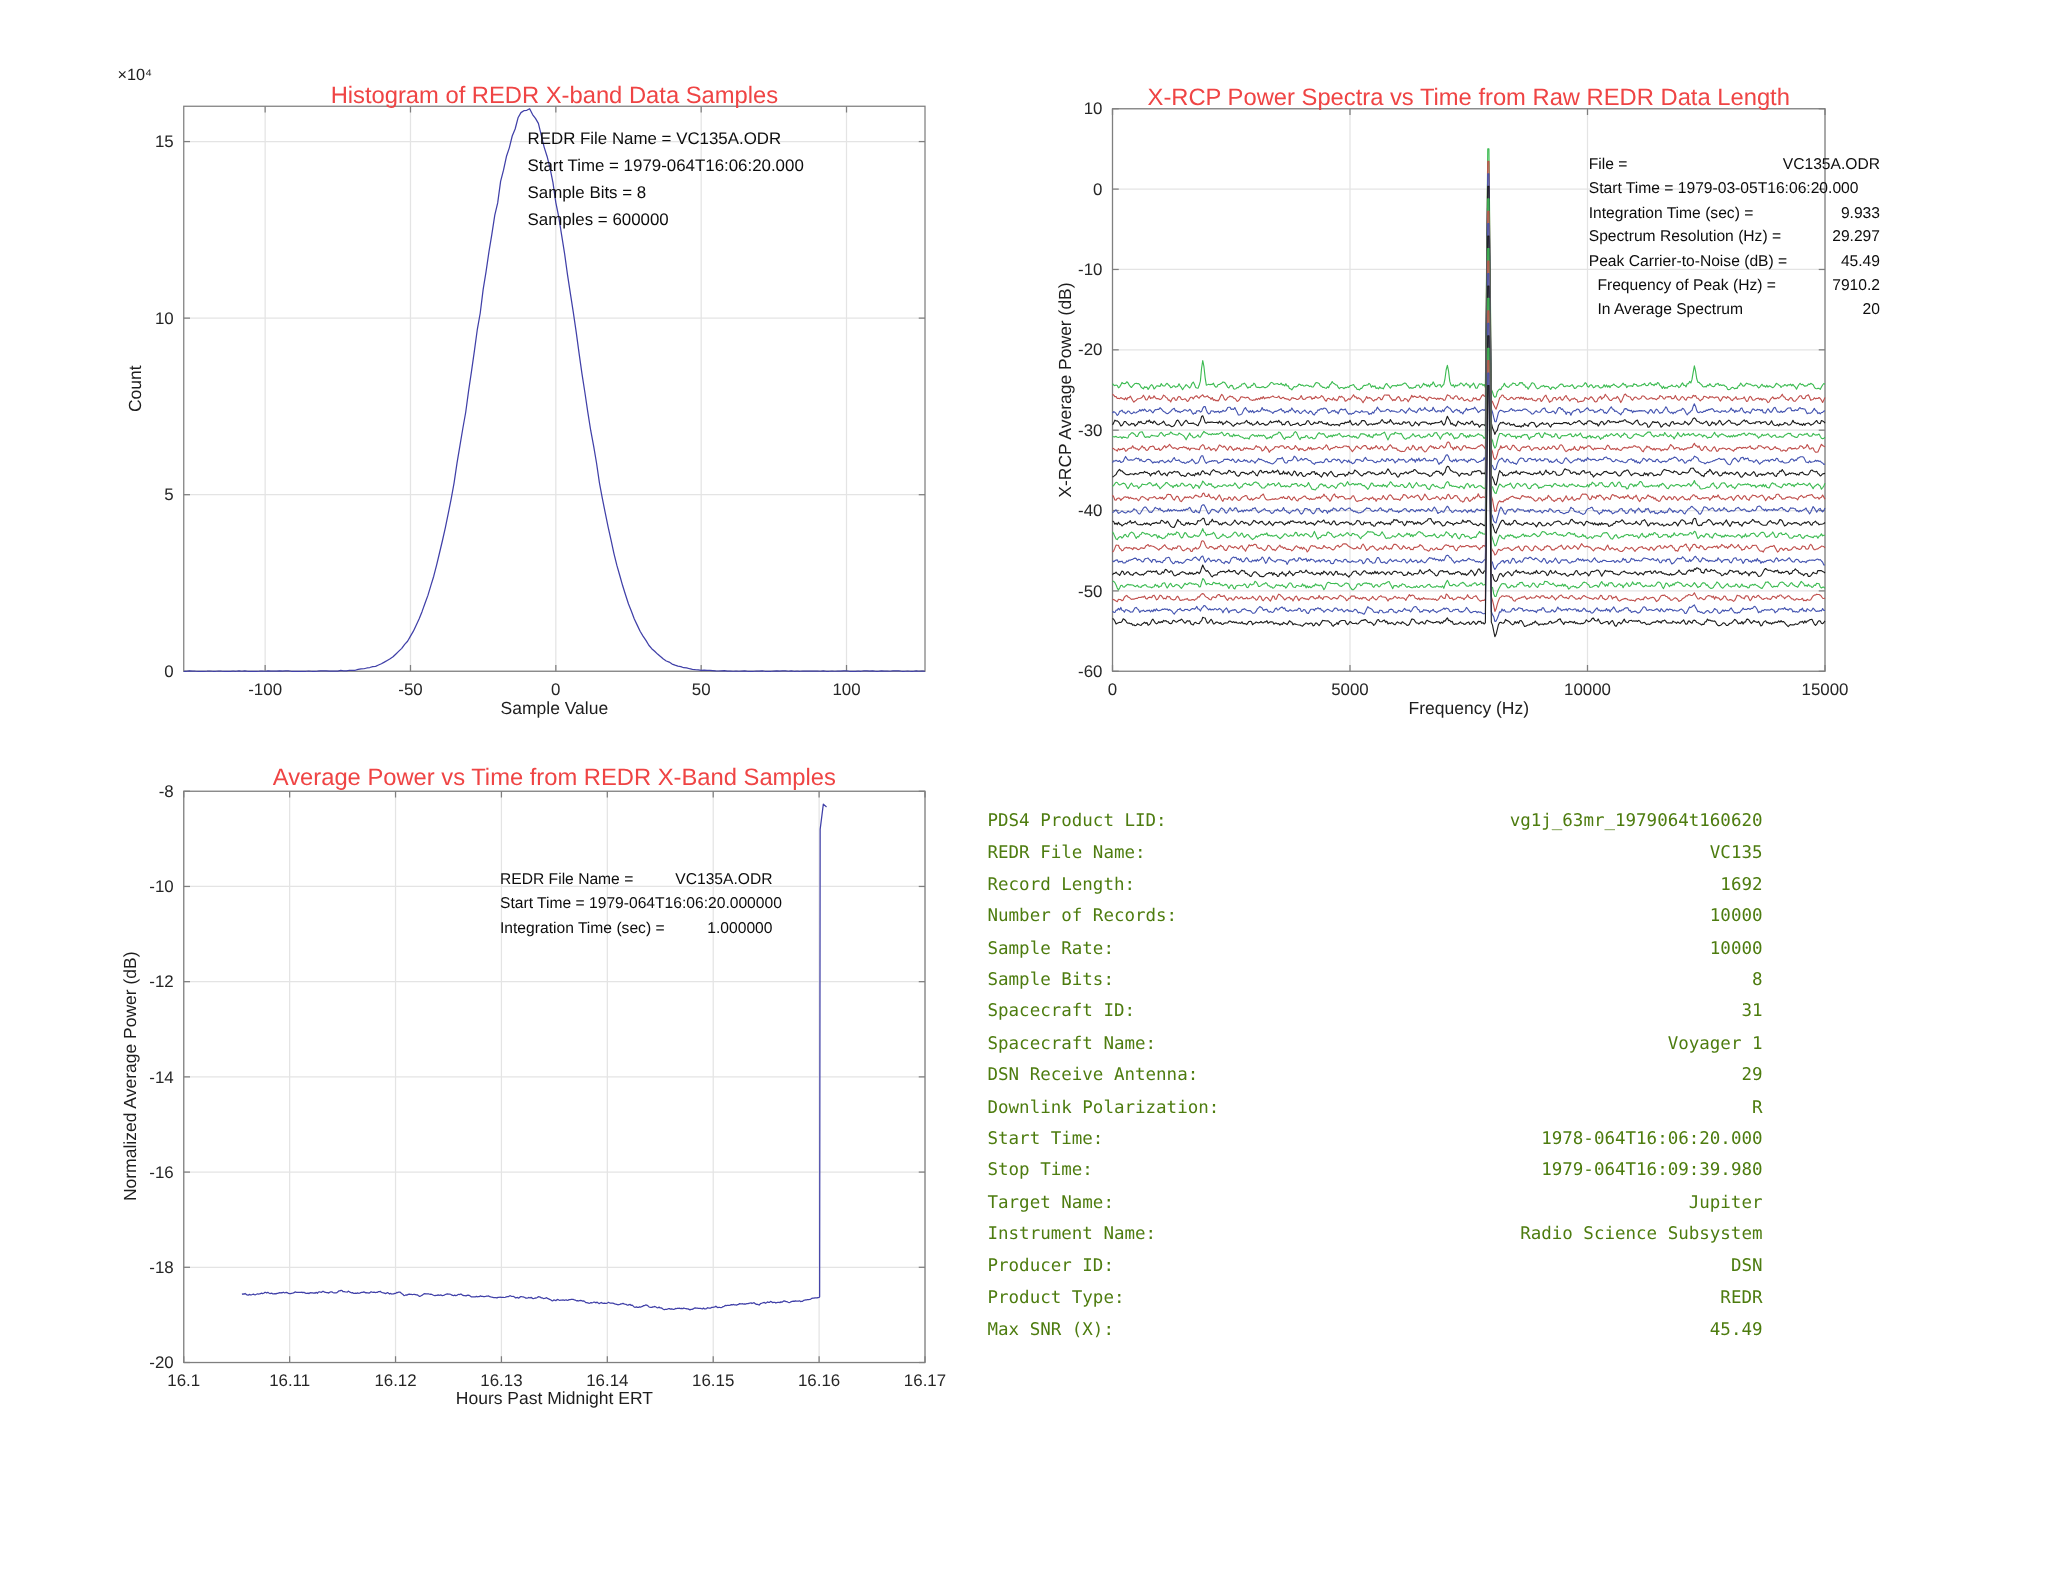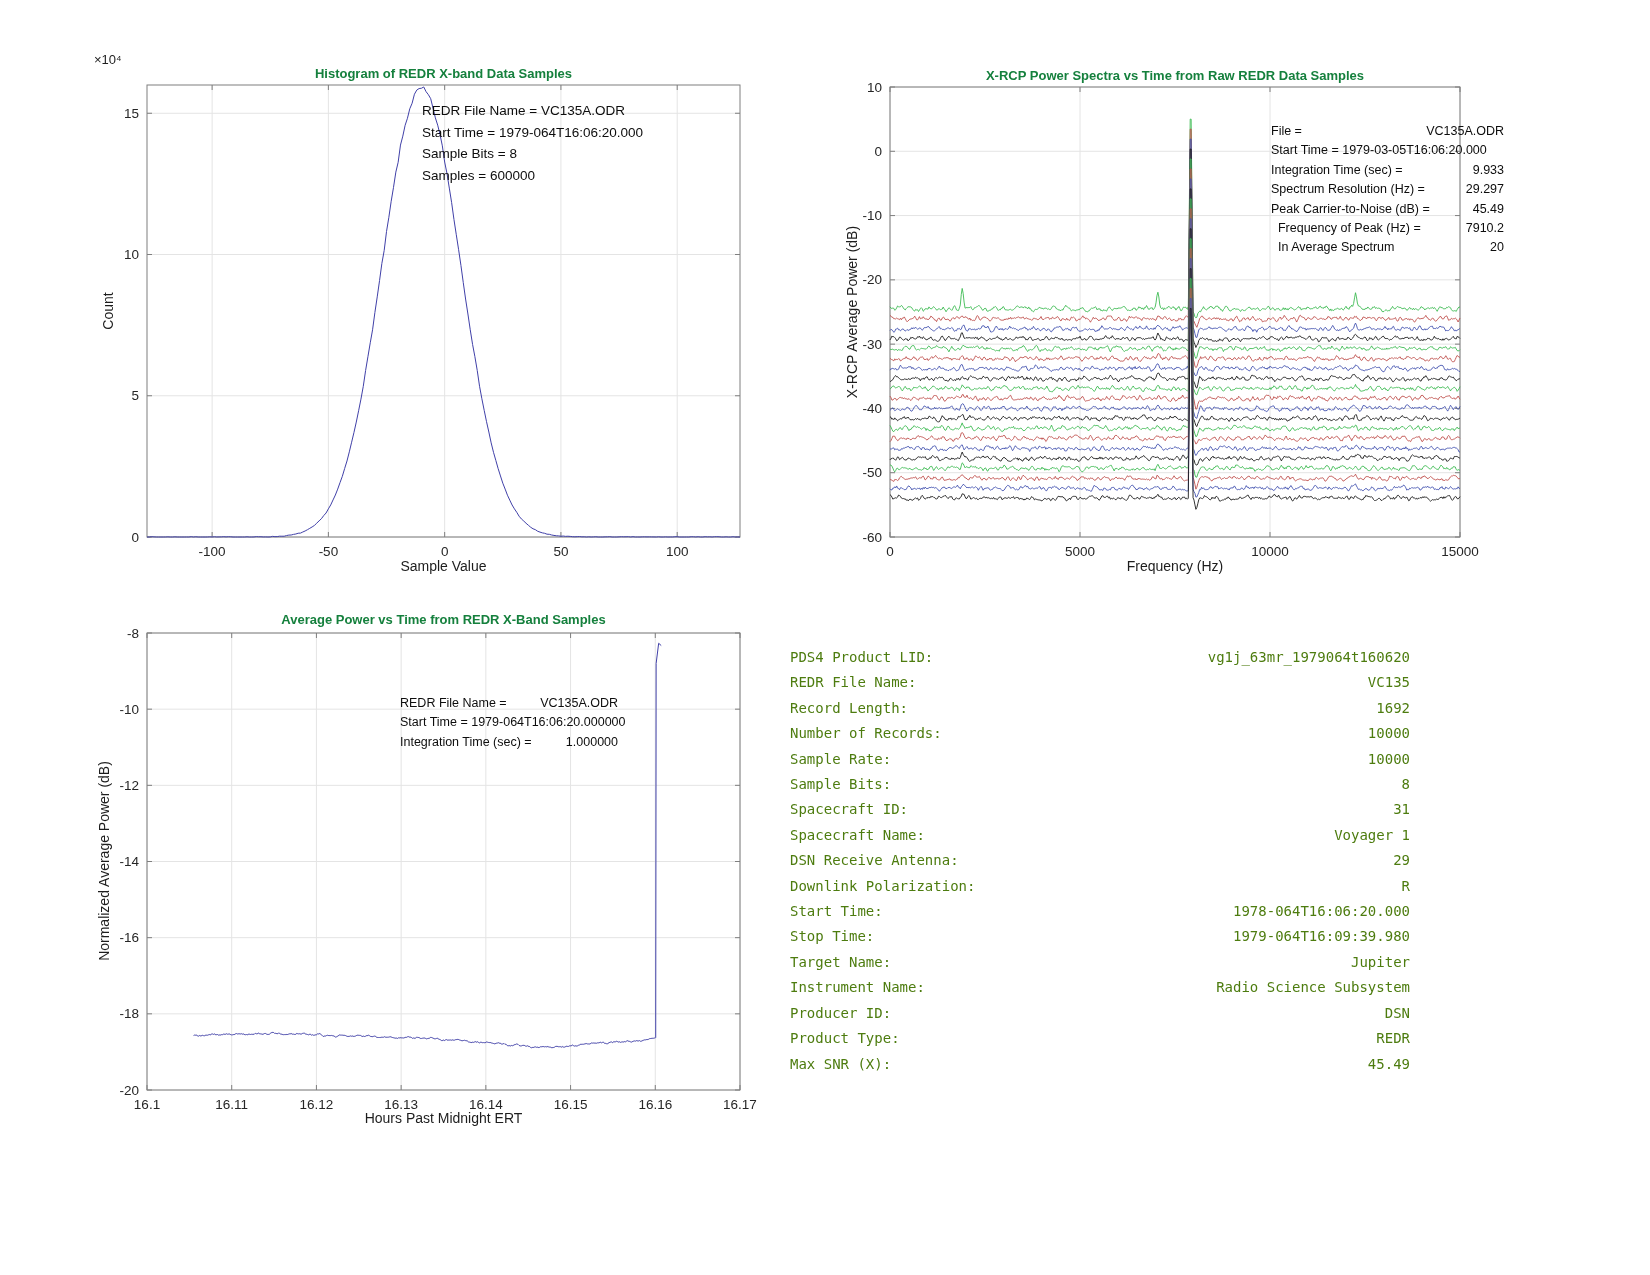--- a/index.html
+++ b/index.html
@@ -1,19 +1,19 @@
 <!DOCTYPE html>
 <html><head>
 <meta charset="utf-8">
 <style>
   html,body{margin:0;padding:0;background:#ffffff;}
   #canvas{position:relative;width:1650px;height:1275px;background:#fff;overflow:hidden;
           font-family:"Liberation Sans",sans-serif;}
   svg.plot{position:absolute;left:0;top:0;width:1650px;height:1275px;pointer-events:none;}
-  .title{position:absolute;font-weight:bold;font-size:13px;color:#15803d;text-align:center;}
+  .title{position:absolute;font-weight:normal;font-size:19px;color:#ef4444;text-align:center;}
   .xlab{position:absolute;font-size:14px;color:#1d1d1d;text-align:center;}
   .ylab{position:absolute;font-size:14px;color:#1d1d1d;text-align:center;width:300px;
         transform:rotate(-90deg);transform-origin:center center;}
   .powlab{position:absolute;font-size:13px;color:#1d1d1d;}
   .ann{position:absolute;}
   .ann-line{font-size:13.5px;line-height:21.5px;color:#0d0d0d;white-space:pre;}
   .ann-row{display:flex;justify-content:space-between;font-size:12.5px;line-height:19.4px;color:#0d0d0d;}
   .ann-row .l{white-space:pre;}
   .ann-row .v{text-align:right;}
   #metadata{position:absolute;left:790px;top:645px;width:620px;}
@@ -196,21 +196,21 @@
       <line x1="147" y1="1013.8333333333334" x2="152" y2="1013.8333333333334" stroke="#7f7f7f" stroke-width="1"></line>
       <line x1="740" y1="1013.8333333333334" x2="735" y2="1013.8333333333334" stroke="#7f7f7f" stroke-width="1"></line>
       <text x="139" y="1018.3333333333334" text-anchor="end" fill="#262626" font-size="13.5px" font-family="&quot;Liberation Sans&quot;,sans-serif">-18</text>
       <line x1="147" y1="1090" x2="152" y2="1090" stroke="#7f7f7f" stroke-width="1"></line>
       <line x1="740" y1="1090" x2="735" y2="1090" stroke="#7f7f7f" stroke-width="1"></line>
       <text x="139" y="1094.5" text-anchor="end" fill="#262626" font-size="13.5px" font-family="&quot;Liberation Sans&quot;,sans-serif">-20</text>
       <polyline points="193.59,1035.50 194.42,1035.09 195.24,1035.31 196.07,1034.79 196.90,1035.50 197.72,1035.88 198.55,1036.13 199.37,1035.51 200.20,1035.90 201.03,1035.84 201.85,1035.61 202.68,1035.29 203.50,1035.66 204.33,1035.81 205.16,1035.43 205.98,1035.02 206.81,1035.22 207.63,1035.19 208.46,1034.84 209.29,1034.54 210.11,1034.88 210.94,1034.61 211.76,1033.95 212.59,1033.97 213.42,1034.41 214.24,1033.87 215.07,1034.37 215.89,1034.82 216.72,1034.65 217.54,1034.52 218.37,1035.11 219.20,1035.06 220.02,1034.83 220.85,1035.09 221.67,1034.60 222.50,1034.68 223.33,1034.14 224.15,1034.31 224.98,1034.11 225.80,1034.27 226.63,1033.74 227.46,1034.22 228.28,1034.11 229.11,1033.94 229.93,1034.15 230.76,1034.68 231.59,1034.90 232.41,1034.84 233.24,1034.62 234.06,1034.52 234.89,1034.38 235.72,1033.72 236.54,1033.55 237.37,1033.98 238.19,1033.82 239.02,1033.85 239.84,1033.81 240.67,1033.98 241.50,1033.72 242.32,1034.21 243.15,1033.75 243.97,1034.34 244.80,1034.63 245.63,1034.74 246.45,1034.52 247.28,1034.87 248.10,1034.16 248.93,1034.34 249.76,1034.19 250.58,1034.48 251.41,1034.25 252.23,1034.50 253.06,1033.89 253.89,1034.58 254.71,1033.68 255.54,1033.42 256.36,1033.75 257.19,1033.87 258.02,1033.13 258.84,1033.17 259.67,1033.79 260.49,1033.87 261.32,1034.01 262.14,1034.09 262.97,1034.48 263.80,1033.79 264.62,1033.49 265.45,1033.44 266.27,1033.98 267.10,1034.38 267.93,1034.38 268.75,1034.39 269.58,1034.12 270.40,1033.34 271.23,1032.68 272.06,1032.72 272.88,1032.22 273.71,1032.56 274.53,1033.37 275.36,1033.31 276.19,1033.51 277.01,1033.60 277.84,1033.75 278.66,1032.90 279.49,1033.36 280.32,1033.91 281.14,1034.21 281.97,1034.12 282.79,1034.63 283.62,1034.68 284.44,1034.58 285.27,1034.65 286.10,1034.32 286.92,1034.63 287.75,1034.44 288.57,1034.15 289.40,1033.85 290.23,1033.90 291.05,1033.51 291.88,1033.86 292.70,1034.26 293.53,1034.15 294.36,1034.39 295.18,1034.48 296.01,1034.09 296.83,1033.40 297.66,1033.71 298.49,1033.89 299.31,1033.69 300.14,1034.03 300.96,1033.99 301.79,1033.95 302.62,1033.35 303.44,1033.22 304.27,1033.08 305.09,1033.77 305.92,1034.15 306.74,1034.24 307.57,1034.50 308.40,1034.85 309.22,1034.48 310.05,1034.03 310.87,1034.60 311.70,1035.20 312.53,1034.73 313.35,1035.24 314.18,1035.18 315.00,1035.05 315.83,1034.76 316.66,1034.68 317.48,1033.89 318.31,1034.05 319.13,1033.60 319.96,1033.66 320.79,1034.31 321.61,1035.01 322.44,1035.62 323.26,1036.48 324.09,1036.22 324.92,1035.90 325.74,1036.02 326.57,1035.53 327.39,1035.25 328.22,1035.50 329.04,1035.53 329.87,1035.62 330.70,1035.59 331.52,1035.45 332.35,1035.66 333.17,1035.85 334.00,1035.93 334.83,1036.62 335.65,1037.12 336.48,1036.84 337.30,1036.38 338.13,1035.91 338.96,1035.21 339.78,1034.89 340.61,1035.11 341.43,1035.12 342.26,1035.16 343.09,1035.18 343.91,1035.42 344.74,1035.34 345.56,1035.59 346.39,1036.02 347.22,1036.33 348.04,1036.50 348.87,1036.34 349.69,1036.27 350.52,1035.92 351.34,1036.24 352.17,1035.99 353.00,1036.14 353.82,1036.46 354.65,1036.29 355.47,1036.05 356.30,1035.58 357.13,1035.31 357.95,1035.11 358.78,1035.34 359.60,1035.36 360.43,1035.40 361.26,1035.94 362.08,1036.34 362.91,1036.49 363.73,1036.09 364.56,1036.53 365.39,1036.29 366.21,1035.83 367.04,1035.41 367.86,1035.66 368.69,1035.17 369.52,1035.70 370.34,1036.34 371.17,1036.55 371.99,1036.53 372.82,1036.70 373.64,1036.32 374.47,1036.10 375.30,1036.24 376.12,1036.85 376.95,1037.48 377.77,1037.45 378.60,1037.50 379.43,1037.50 380.25,1037.59 381.08,1037.05 381.90,1037.44 382.73,1037.20 383.56,1037.25 384.38,1036.71 385.21,1037.17 386.03,1037.14 386.86,1037.31 387.69,1037.21 388.51,1037.17 389.34,1036.95 390.16,1036.82 390.99,1036.77 391.82,1037.34 392.64,1037.55 393.47,1037.73 394.29,1037.91 395.12,1038.19 395.94,1038.12 396.77,1038.09 397.60,1038.43 398.42,1037.81 399.25,1037.97 400.07,1037.62 400.90,1037.85 401.73,1037.88 402.55,1037.90 403.38,1038.00 404.20,1037.83 405.03,1037.47 405.86,1037.25 406.68,1037.32 407.51,1036.78 408.33,1036.59 409.16,1037.02 409.99,1037.19 410.81,1037.16 411.64,1037.63 412.46,1038.33 413.29,1038.03 414.12,1037.97 414.94,1038.55 415.77,1037.89 416.59,1037.30 417.42,1037.37 418.24,1037.42 419.07,1037.71 419.90,1037.97 420.72,1038.56 421.55,1038.45 422.37,1038.28 423.20,1037.96 424.03,1038.37 424.85,1037.89 425.68,1038.50 426.50,1038.86 427.33,1038.63 428.16,1038.38 428.98,1038.41 429.81,1038.00 430.63,1037.36 431.46,1037.46 432.29,1037.76 433.11,1038.34 433.94,1038.38 434.76,1038.86 435.59,1038.75 436.42,1038.48 437.24,1038.16 438.07,1038.74 438.89,1039.13 439.72,1039.48 440.54,1039.82 441.37,1040.51 442.20,1040.71 443.02,1039.98 443.85,1040.18 444.67,1040.55 445.50,1039.89 446.33,1039.55 447.15,1040.04 447.98,1040.23 448.80,1040.01 449.63,1040.05 450.46,1039.97 451.28,1040.22 452.11,1040.02 452.93,1039.81 453.76,1040.28 454.59,1040.12 455.41,1039.71 456.24,1039.63 457.06,1039.40 457.89,1039.41 458.72,1039.55 459.54,1039.97 460.37,1040.18 461.19,1040.66 462.02,1040.45 462.84,1040.84 463.67,1040.43 464.50,1040.24 465.32,1040.55 466.15,1040.85 466.97,1040.62 467.80,1041.29 468.63,1042.03 469.45,1042.10 470.28,1042.30 471.10,1042.62 471.93,1042.42 472.76,1042.16 473.58,1042.38 474.41,1042.02 475.23,1041.61 476.06,1041.95 476.89,1042.28 477.71,1041.69 478.54,1042.45 479.36,1042.91 480.19,1042.46 481.02,1041.92 481.84,1042.57 482.67,1042.69 483.49,1042.58 484.32,1042.71 485.14,1042.65 485.97,1042.41 486.80,1041.81 487.62,1042.23 488.45,1042.46 489.27,1042.59 490.10,1042.48 490.93,1042.73 491.75,1043.07 492.58,1043.23 493.40,1043.45 494.23,1043.84 495.06,1043.65 495.88,1043.49 496.71,1043.14 497.53,1043.03 498.36,1042.69 499.19,1043.11 500.01,1043.31 500.84,1043.42 501.66,1044.09 502.49,1044.04 503.32,1043.70 504.14,1043.54 504.97,1044.39 505.79,1044.07 506.62,1044.90 507.44,1045.72 508.27,1045.82 509.10,1045.49 509.92,1045.86 510.75,1045.94 511.57,1045.45 512.40,1045.74 513.23,1045.36 514.05,1045.12 514.88,1044.41 515.70,1044.46 516.53,1043.97 517.36,1044.15 518.18,1044.49 519.01,1045.34 519.83,1045.80 520.66,1045.96 521.49,1045.85 522.31,1045.46 523.14,1045.50 523.96,1045.14 524.79,1045.64 525.62,1046.08 526.44,1046.21 527.27,1045.67 528.09,1046.38 528.92,1046.30 529.74,1046.70 530.57,1047.41 531.40,1047.78 532.22,1047.45 533.05,1047.50 533.87,1047.34 534.70,1046.98 535.53,1046.89 536.35,1047.31 537.18,1047.12 538.00,1047.29 538.83,1047.58 539.66,1047.32 540.48,1046.75 541.31,1046.81 542.13,1046.59 542.96,1046.68 543.79,1046.57 544.61,1046.88 545.44,1046.64 546.26,1046.97 547.09,1046.40 547.92,1046.80 548.74,1046.89 549.57,1047.12 550.39,1047.13 551.22,1047.52 552.04,1047.90 552.87,1047.45 553.70,1047.48 554.52,1047.15 555.35,1046.52 556.17,1046.35 557.00,1046.43 557.83,1046.48 558.65,1046.77 559.48,1046.71 560.30,1046.64 561.13,1046.96 561.96,1047.18 562.78,1046.47 563.61,1047.16 564.43,1047.14 565.26,1046.86 566.09,1046.15 566.91,1046.41 567.74,1046.42 568.56,1046.42 569.39,1045.91 570.22,1045.90 571.04,1045.78 571.87,1045.50 572.69,1044.97 573.52,1045.67 574.34,1046.09 575.17,1045.81 576.00,1045.95 576.82,1046.06 577.65,1045.79 578.47,1045.28 579.30,1045.13 580.13,1044.32 580.95,1044.43 581.78,1044.26 582.60,1044.25 583.43,1044.26 584.26,1044.10 585.08,1043.63 585.91,1043.83 586.73,1043.56 587.56,1043.95 588.39,1043.94 589.21,1044.10 590.04,1043.73 590.86,1043.50 591.69,1042.88 592.52,1043.11 593.34,1043.02 594.17,1042.98 594.99,1043.28 595.82,1043.07 596.64,1043.24 597.47,1042.85 598.30,1042.90 599.12,1042.63 599.95,1042.58 600.77,1042.21 601.60,1042.86 602.43,1042.39 603.25,1042.14 604.08,1042.92 604.90,1043.43 605.73,1043.37 606.56,1043.72 607.38,1044.03 608.21,1043.12 609.03,1042.62 609.86,1042.40 610.69,1042.06 611.51,1041.91 612.34,1042.62 613.16,1042.14 613.99,1041.54 614.82,1041.98 615.64,1041.95 616.47,1041.07 617.29,1041.47 618.12,1042.13 618.94,1041.90 619.77,1041.84 620.60,1042.42 621.42,1042.06 622.25,1041.94 623.07,1041.82 623.90,1042.10 624.73,1041.50 625.55,1041.82 626.38,1041.23 627.20,1040.71 628.03,1040.86 628.86,1041.39 629.68,1041.39 630.51,1041.82 631.33,1042.13 632.16,1041.76 632.99,1041.32 633.81,1041.08 634.64,1040.91 635.46,1041.13 636.29,1040.64 637.12,1040.83 637.94,1040.90 638.77,1040.95 639.59,1040.61 640.42,1041.27 641.24,1041.14 642.07,1041.03 642.90,1040.30 643.72,1040.19 644.55,1039.86 645.37,1039.89 646.20,1039.61 647.03,1039.61 647.85,1039.51 648.68,1039.24 649.50,1038.68 650.33,1038.55 651.16,1038.42 651.98,1038.33 652.81,1038.26 653.63,1038.22 654.46,1038.03 655.29,1037.98 655.71,1037.44 656.13,663.47 658.67,643.28 661.22,645.57" fill="none" stroke="#4040a8" stroke-width="1" stroke-linejoin="round"></polyline>
     </svg>
 
   <div class="title" style="left:147px;top:66px;width:593px;">Histogram of REDR X-band Data Samples</div>
-  <div class="title" style="left:890px;top:68px;width:570px;">X-RCP Power Spectra vs Time from Raw REDR Data Samples</div>
+  <div class="title" style="left:890px;top:68px;width:570px;">X-RCP Power Spectra vs Time from Raw REDR Data Length</div>
   <div class="title" style="left:147px;top:612px;width:593px;">Average Power vs Time from REDR X-Band Samples</div>
 
   <div class="powlab" style="left:74px;top:52px;margin-left:20px;">×10⁴</div>
   <div class="xlab" style="left:147px;top:558px;width:593px;">Sample Value</div>
   <div class="ylab" style="left:-42px;top:303px;">Count</div>
   <div class="xlab" style="left:890px;top:558px;width:570px;">Frequency (Hz)</div>
   <div class="ylab" style="left:702px;top:304px;">X-RCP Average Power (dB)</div>
   <div class="xlab" style="left:147px;top:1110px;width:593px;">Hours Past Midnight ERT</div>
   <div class="ylab" style="left:-46px;top:853px;">Normalized Average Power (dB)</div>
 

